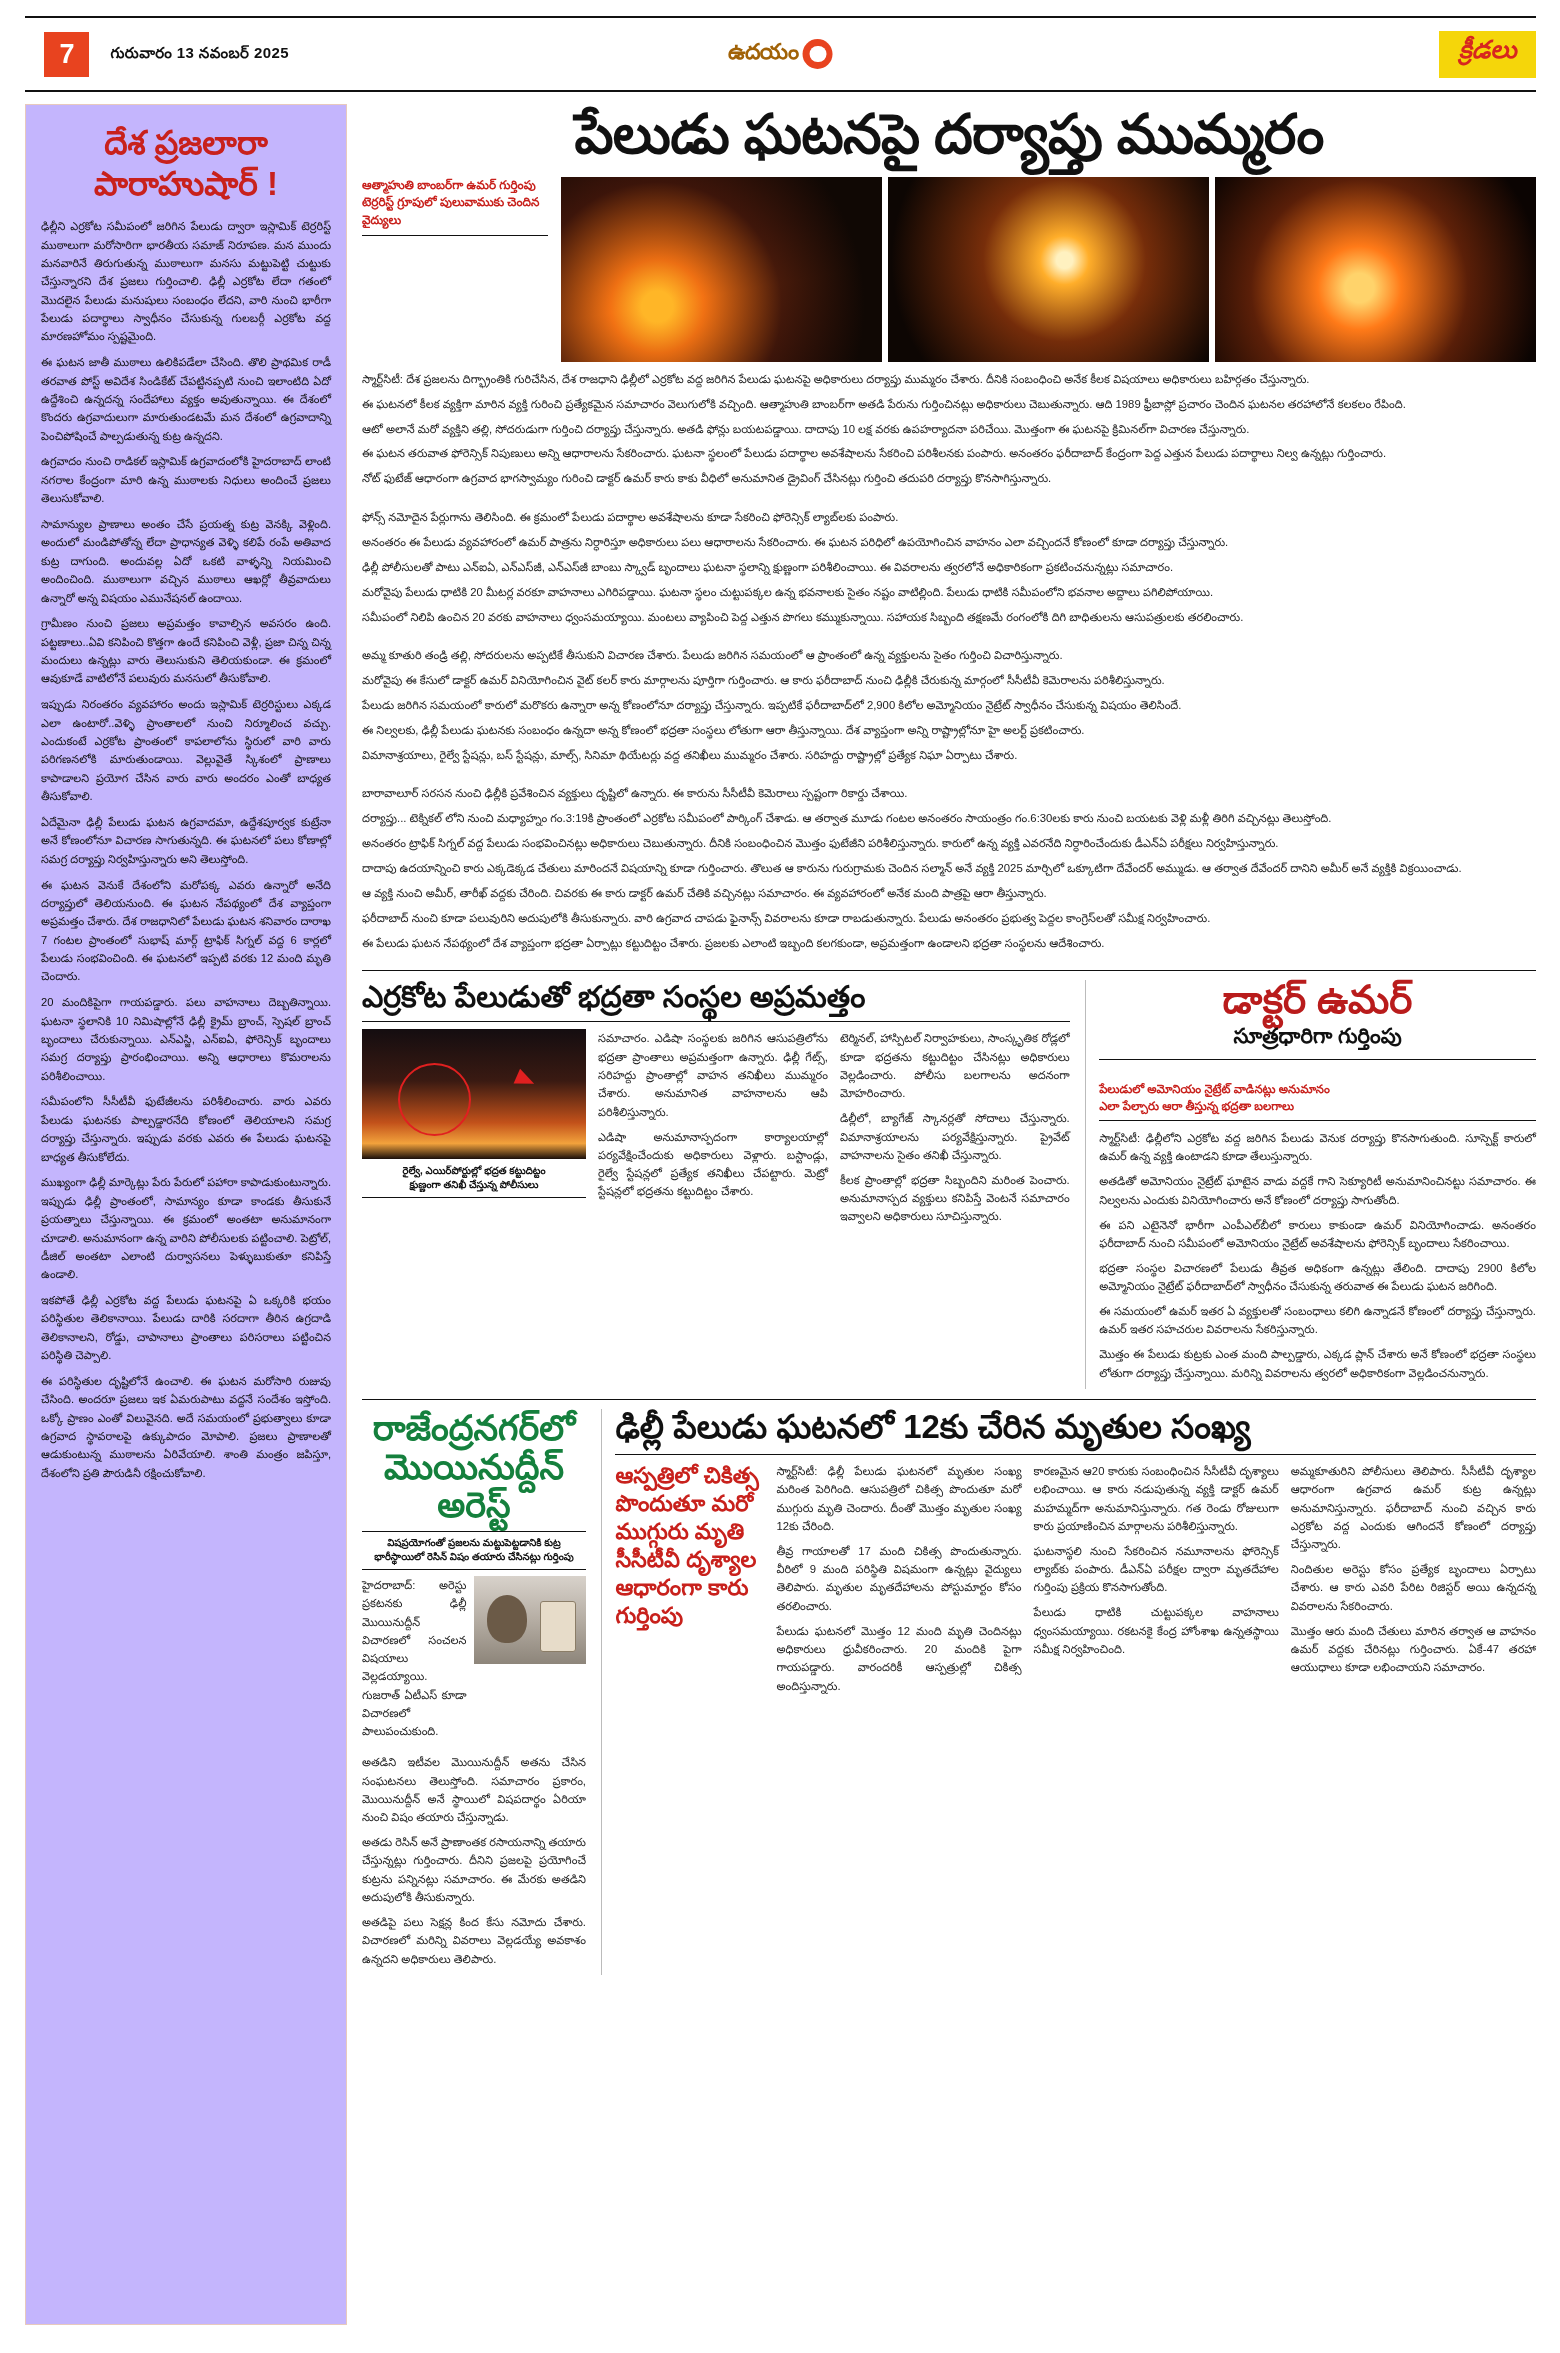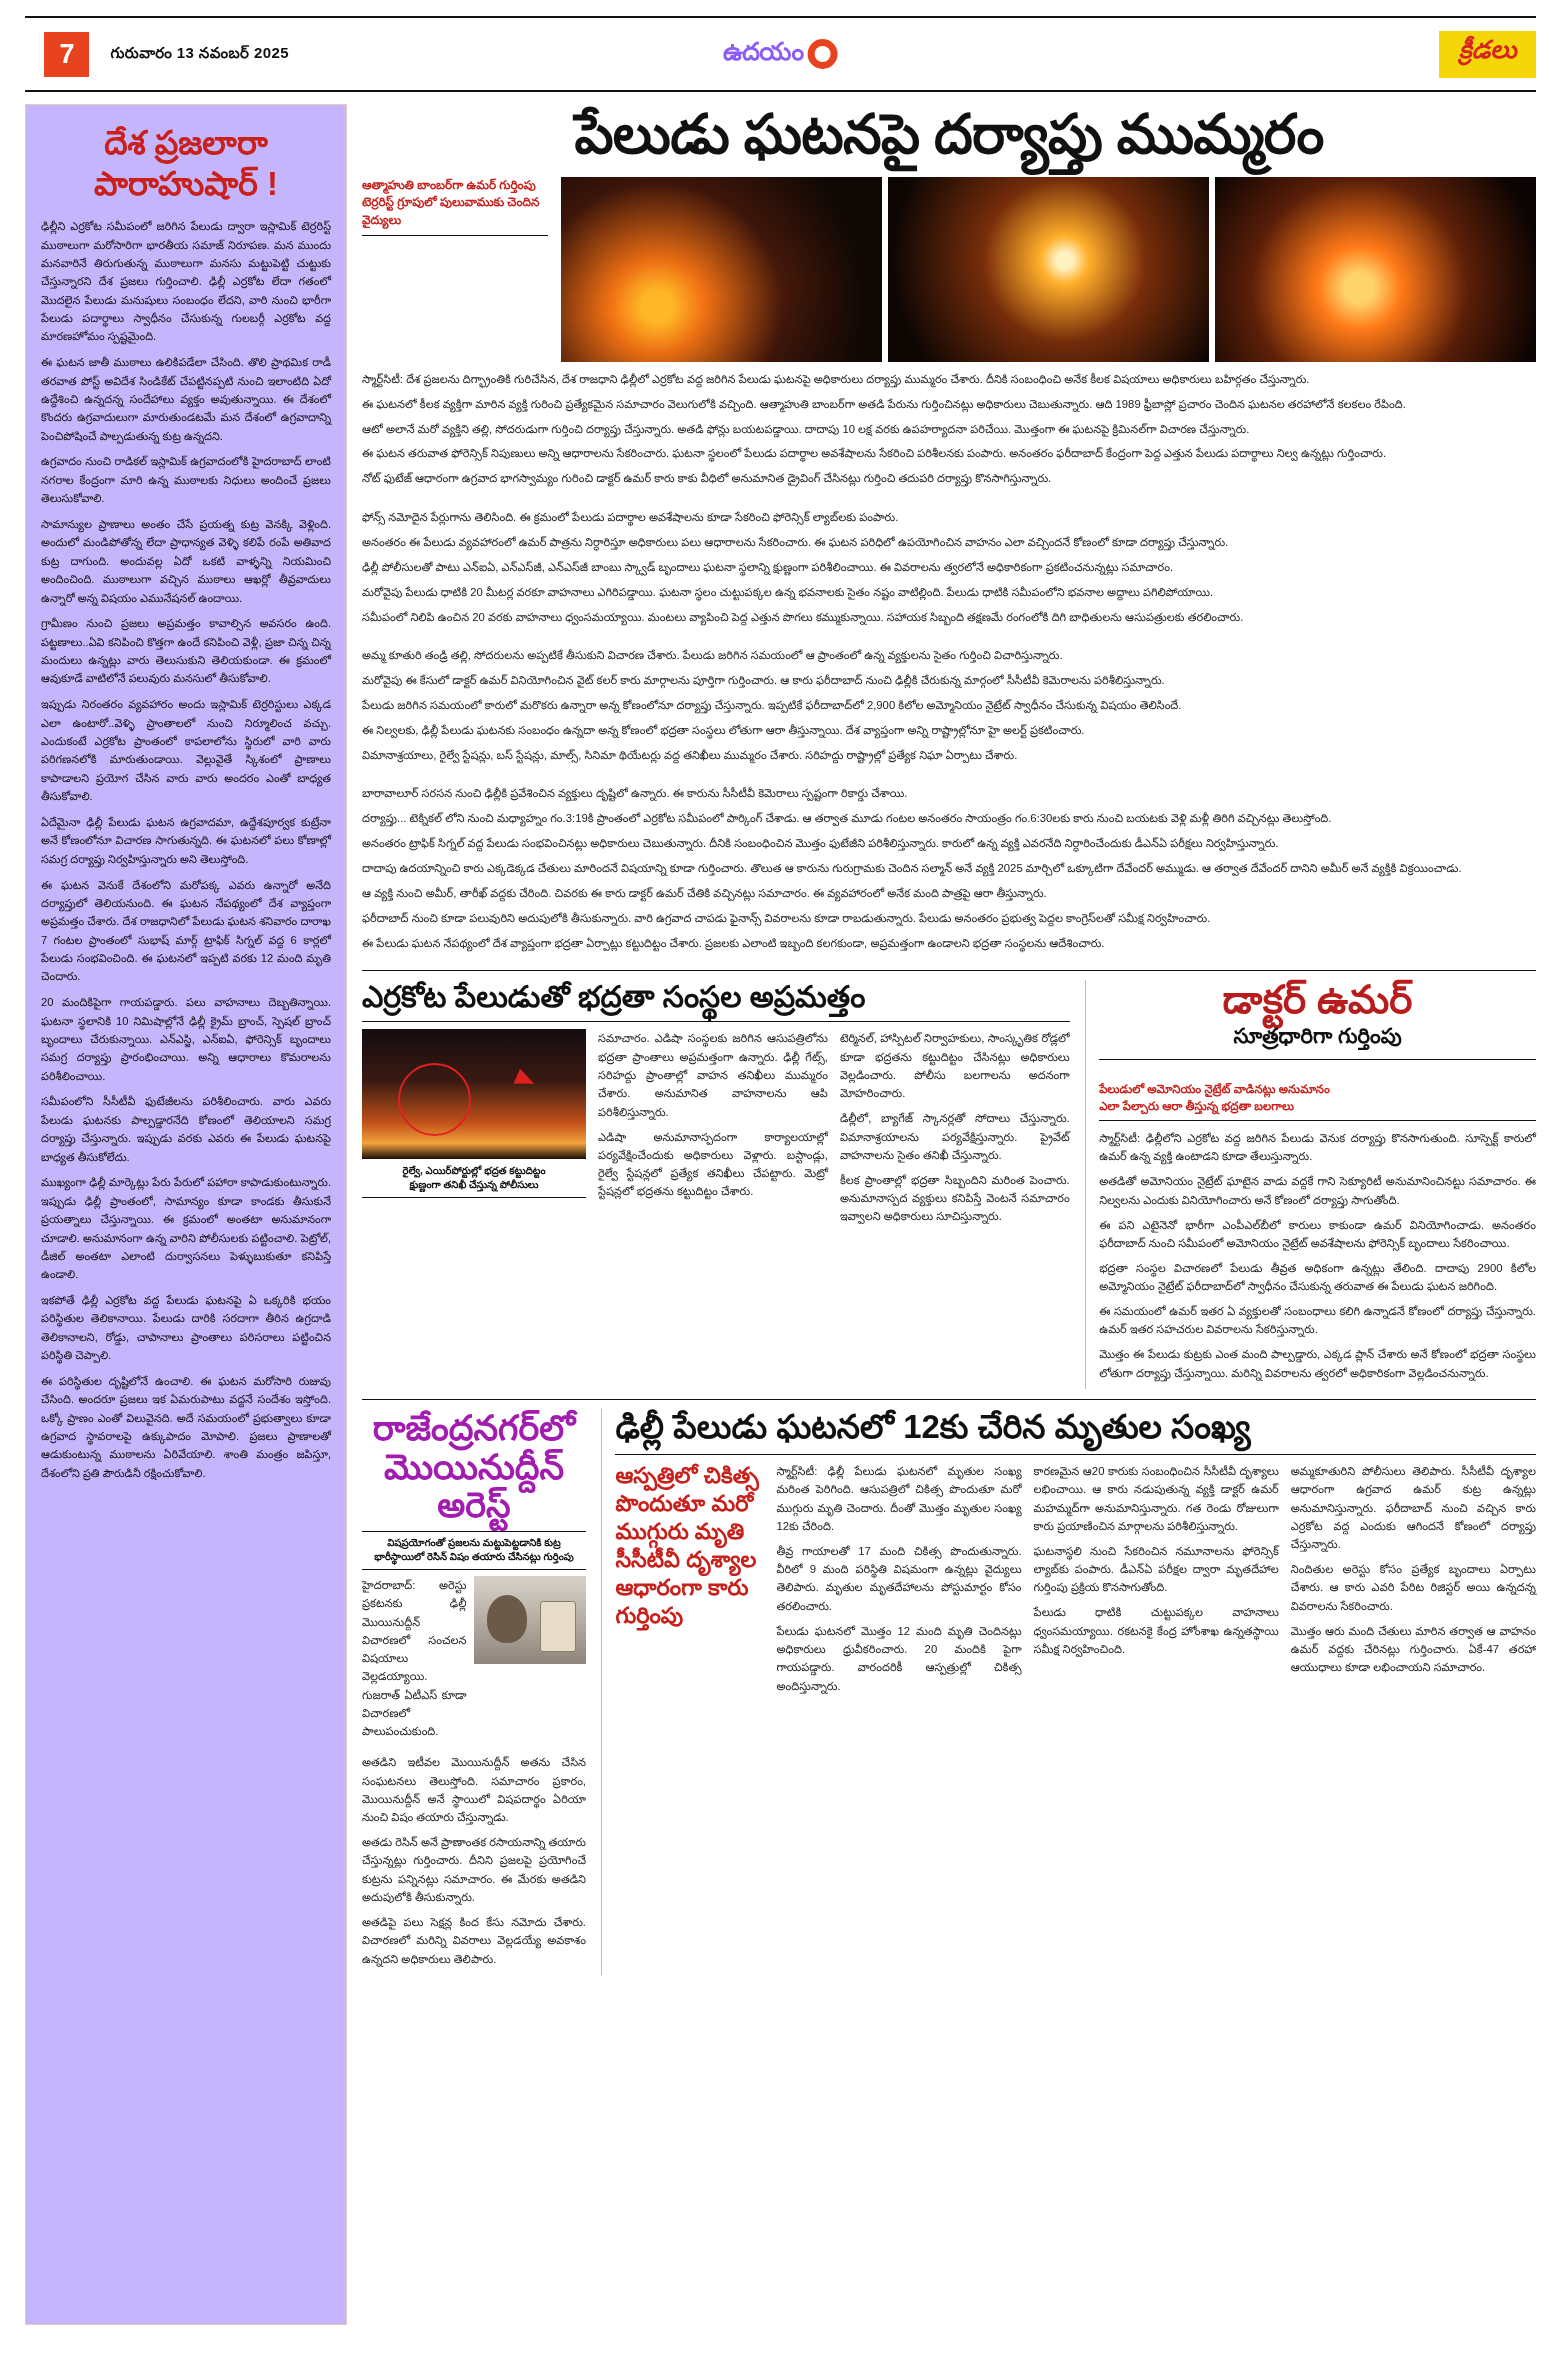--- a/index.html
+++ b/index.html
@@ -4,21 +4,21 @@
 <style>
   html,body{margin:0;padding:0;background:#ffffff;}
   body{width:1561px;height:2354px;font-family:"Liberation Sans",sans-serif;color:#111;}
   .page{position:relative;width:1561px;height:2354px;background:#fff;box-sizing:border-box;padding:0;}
 
   
   .masthead{position:relative;height:72px;margin:16.4px 25px 0 25px;border-top:2.2px solid #111;border-bottom:2.2px solid #111;display:flex;align-items:center;}
   .pagenum{width:45px;height:45px;background:#e8431f;color:#fff;font-weight:bold;font-size:27px;display:flex;align-items:center;justify-content:center;margin-left:19.4px;}
   .mast-date{margin-left:21px;font-size:15px;font-weight:bold;color:#111;letter-spacing:0.4px;}
   .mast-logo{position:absolute;left:50%;transform:translateX(-50%);display:flex;align-items:center;gap:4.5px;}
-  .mast-logo .udayam{color:#8b5cf6;font-size:25px;font-weight:bold;letter-spacing:-0.7px;}
+  .mast-logo .udayam{color:#a16207;font-size:22px;font-weight:bold;letter-spacing:-0.7px;}
   .mast-logo .swirl{width:30px;height:30px;border-radius:50%;background:#e8431f;display:inline-block;position:relative;}
   .mast-logo .swirl:after{content:"";position:absolute;left:6.7px;top:6.7px;width:16.4px;height:16.4px;border-radius:50%;background:#fff;}
   .mast-right{position:absolute;right:0;top:0;height:100%;display:flex;align-items:center;}
   .sports-tag{background:#f5d60a;color:#d7261f;font-size:25px;font-weight:bold;padding:4.5px 19.4px 7.5px 19.4px;font-style:italic;}
 
   
   .content{position:relative;margin:12px 25px 0 25px;display:flex;gap:0;height:2221px;}
   .col{box-sizing:border-box;}
   .col-left{width:322px;background:#c4b5fd;border:0.7px solid #e8c9bd;padding:13.4px 15px;}
   .col-rest{flex:1;padding-left:15px;}
@@ -58,21 +58,21 @@
   
   .sub-head{font-size:30px;font-weight:bold;color:#111;line-height:1.12;}
 
   .sm-cap{font-size:10px;font-weight:bold;line-height:1.42;text-align:center;}
 
   .doctor-box{text-align:center;}
   .doctor-title{font-size:39px;font-weight:bold;color:#b91c1c;line-height:1.05;}
   .doctor-sub{font-size:21px;font-weight:bold;color:#111;margin-top:3px;}
   .doctor-line{font-size:11.6px;font-weight:bold;color:#c8211c;margin-top:20px;line-height:1.5;}
 
-  .big-red-head{font-size:35px;font-weight:bold;color:#a21caf;line-height:1.1;text-align:center;}
+  .big-red-head{font-size:35px;font-weight:bold;color:#15803d;line-height:1.1;text-align:center;}
   .big-blk-head{font-size:33px;font-weight:bold;color:#111;line-height:1.12;}
 
   .deck{font-size:22.4px;font-weight:bold;color:#c8211c;line-height:1.25;}
 </style>
 </head>
 <body>
 
 <div class="page">
 
   <div class="masthead">

